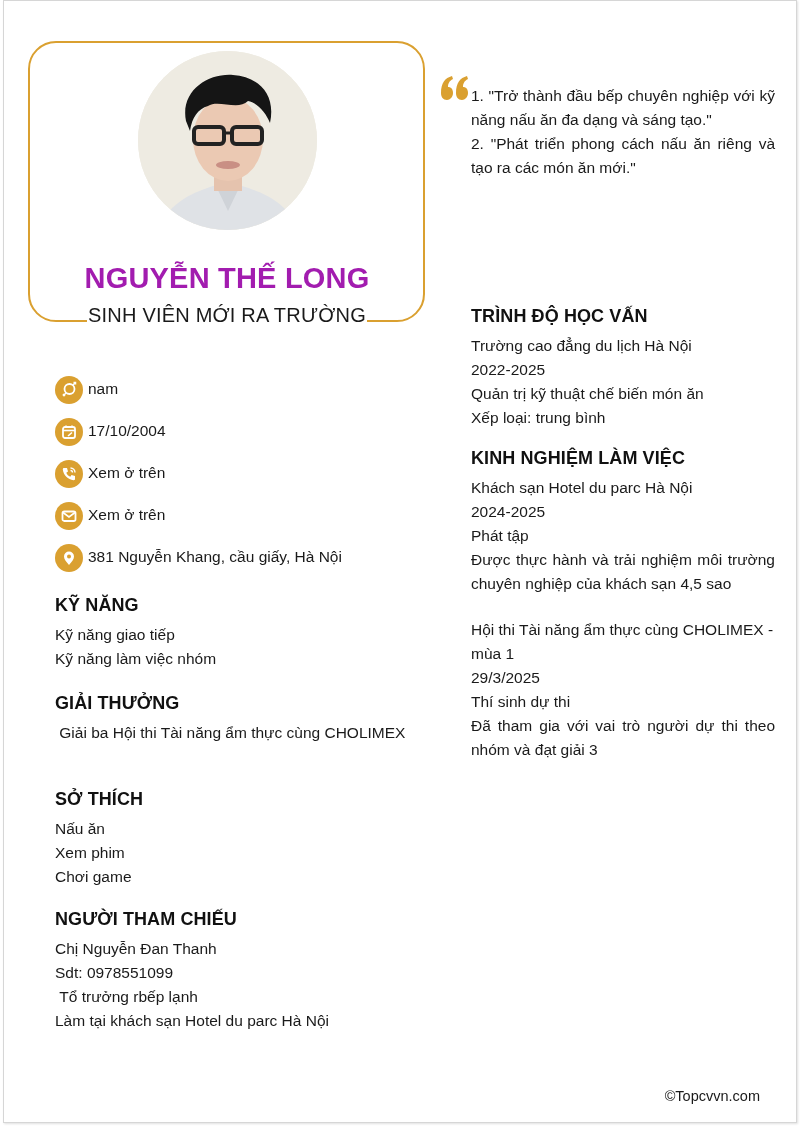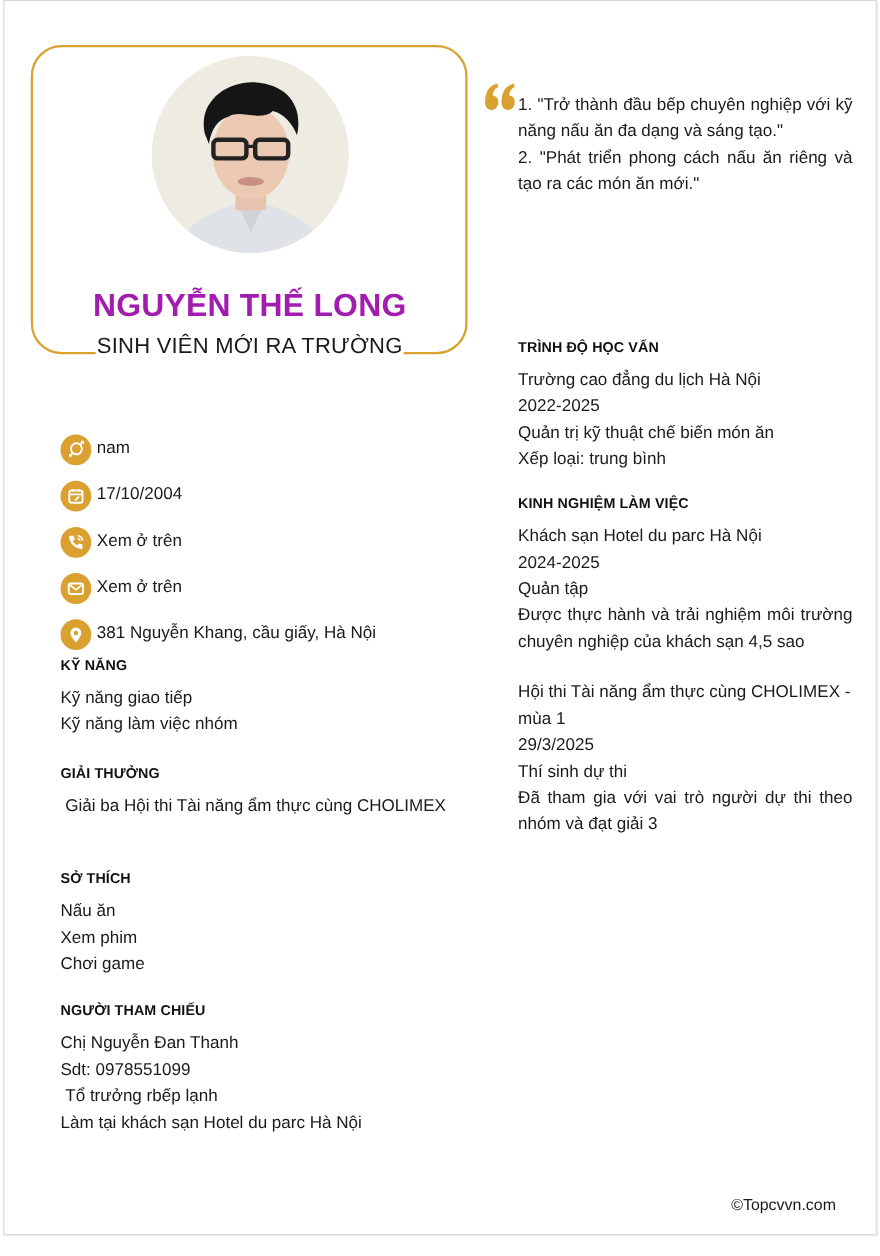--- a/index.html
+++ b/index.html
@@ -19,29 +19,29 @@
   .name { position:absolute; left:28px; width:398px; top:262px; text-align:center;
           font-weight:bold; font-size:29px; letter-spacing:0.2px; color:#a21caf; }
   .title { position:absolute; left:87px; width:280px; top:304px; text-align:center;
            font-size:20px; color:#1a1a1a; letter-spacing:0.2px; }
 
   .quote-mark { position:absolute; left:440px; top:73px; width:30px; height:32px; }
   .objective { position:absolute; left:471px; top:84px; width:304px;
                font-size:15.5px; line-height:24px; text-align:justify; color:#1a1a1a; }
   .objective p { margin:0; }
 
-  .contact { position:absolute; left:55px; top:376px;margin-top:19px; }
+  .contact { position:absolute; left:55px; top:376px; }
   .contact-row { position:relative; height:42px; display:flex; align-items:flex-start; }
   .cicon { width:28px; height:28px; border-radius:50%; background:#DAA030;
            display:flex; align-items:center; justify-content:center; flex:none; margin-top:0px; }
   .cicon svg { width:18px; height:18px; display:block; }
   .ctext { font-size:15.5px; line-height:24px; margin-left:5px; color:#1a1a1a; margin-top:1px; }
 
   .section { position:absolute; }
-  .section h2 { margin:0; font-size:13px; font-weight:bold; color:#111; line-height:24px; letter-spacing:0.1px; }
+  .section h2 { margin:0; font-size:18px; font-weight:bold; color:#111; line-height:24px; letter-spacing:0.1px; }
   .section .items { margin-top:6px; }
   .section .item { font-size:15.5px; line-height:24px; color:#1a1a1a; white-space:pre-wrap; }
   .left-col { left:55px; width:370px; }
   .right-col { left:471px; width:304px; }
   .justify { text-align:justify; }
 
   .footer { position:absolute; right:40px; top:1088px; font-size:14.5px; color:#1a1a1a; }
 </style>
 </head>
 <body>
@@ -180,21 +180,21 @@
     <div class="item">Quản trị kỹ thuật chế biến món ăn</div>
     <div class="item">Xếp loại: trung bình</div>
   </div>
 </div>
 
 <div class="section right-col" style="top:446px;">
   <h2>KINH NGHIỆM LÀM VIỆC</h2>
   <div class="items">
     <div class="item">Khách sạn Hotel du parc Hà Nội</div>
     <div class="item">2024-2025</div>
-    <div class="item">Quản tập</div>
+    <div class="item">Phát tập</div>
     <div class="item justify">Được thực hành và trải nghiệm môi trường chuyên nghiệp của khách sạn 4,5 sao</div>
   </div>
 </div>
 
 <div class="section right-col" style="top:612px;">
   <div class="items">
     <div class="item">Hội thi Tài năng ẩm thực cùng CHOLIMEX - mùa 1</div>
     <div class="item">29/3/2025</div>
     <div class="item">Thí sinh dự thi</div>
     <div class="item justify">Đã tham gia với vai trò người dự thi theo nhóm và đạt giải 3</div>

